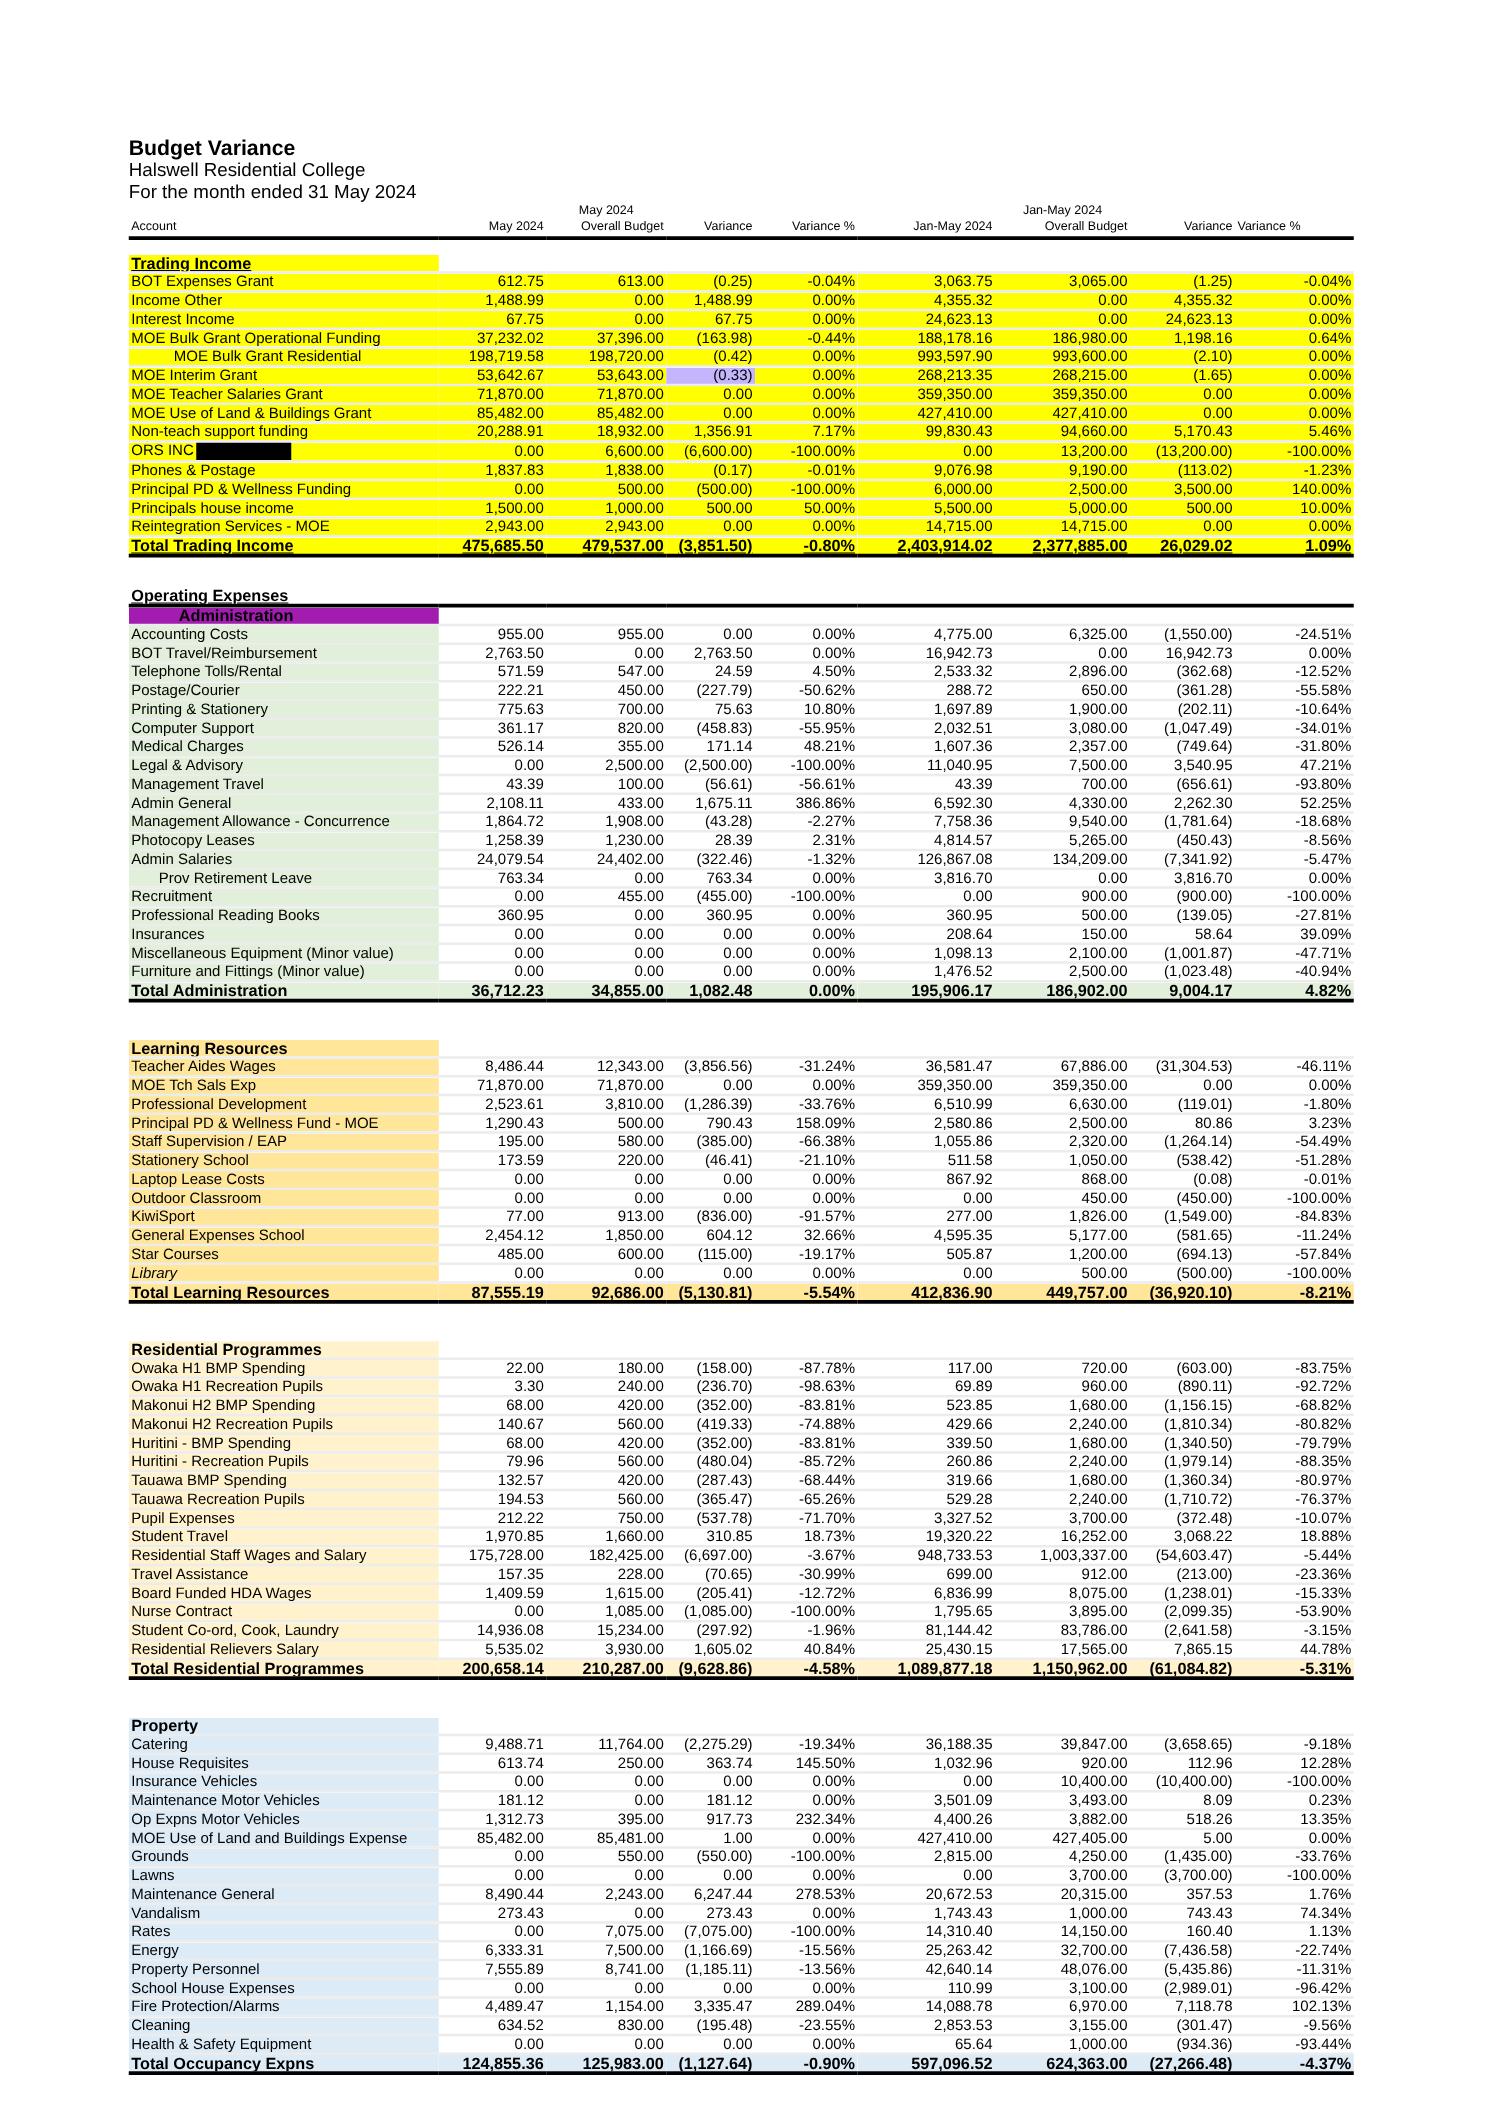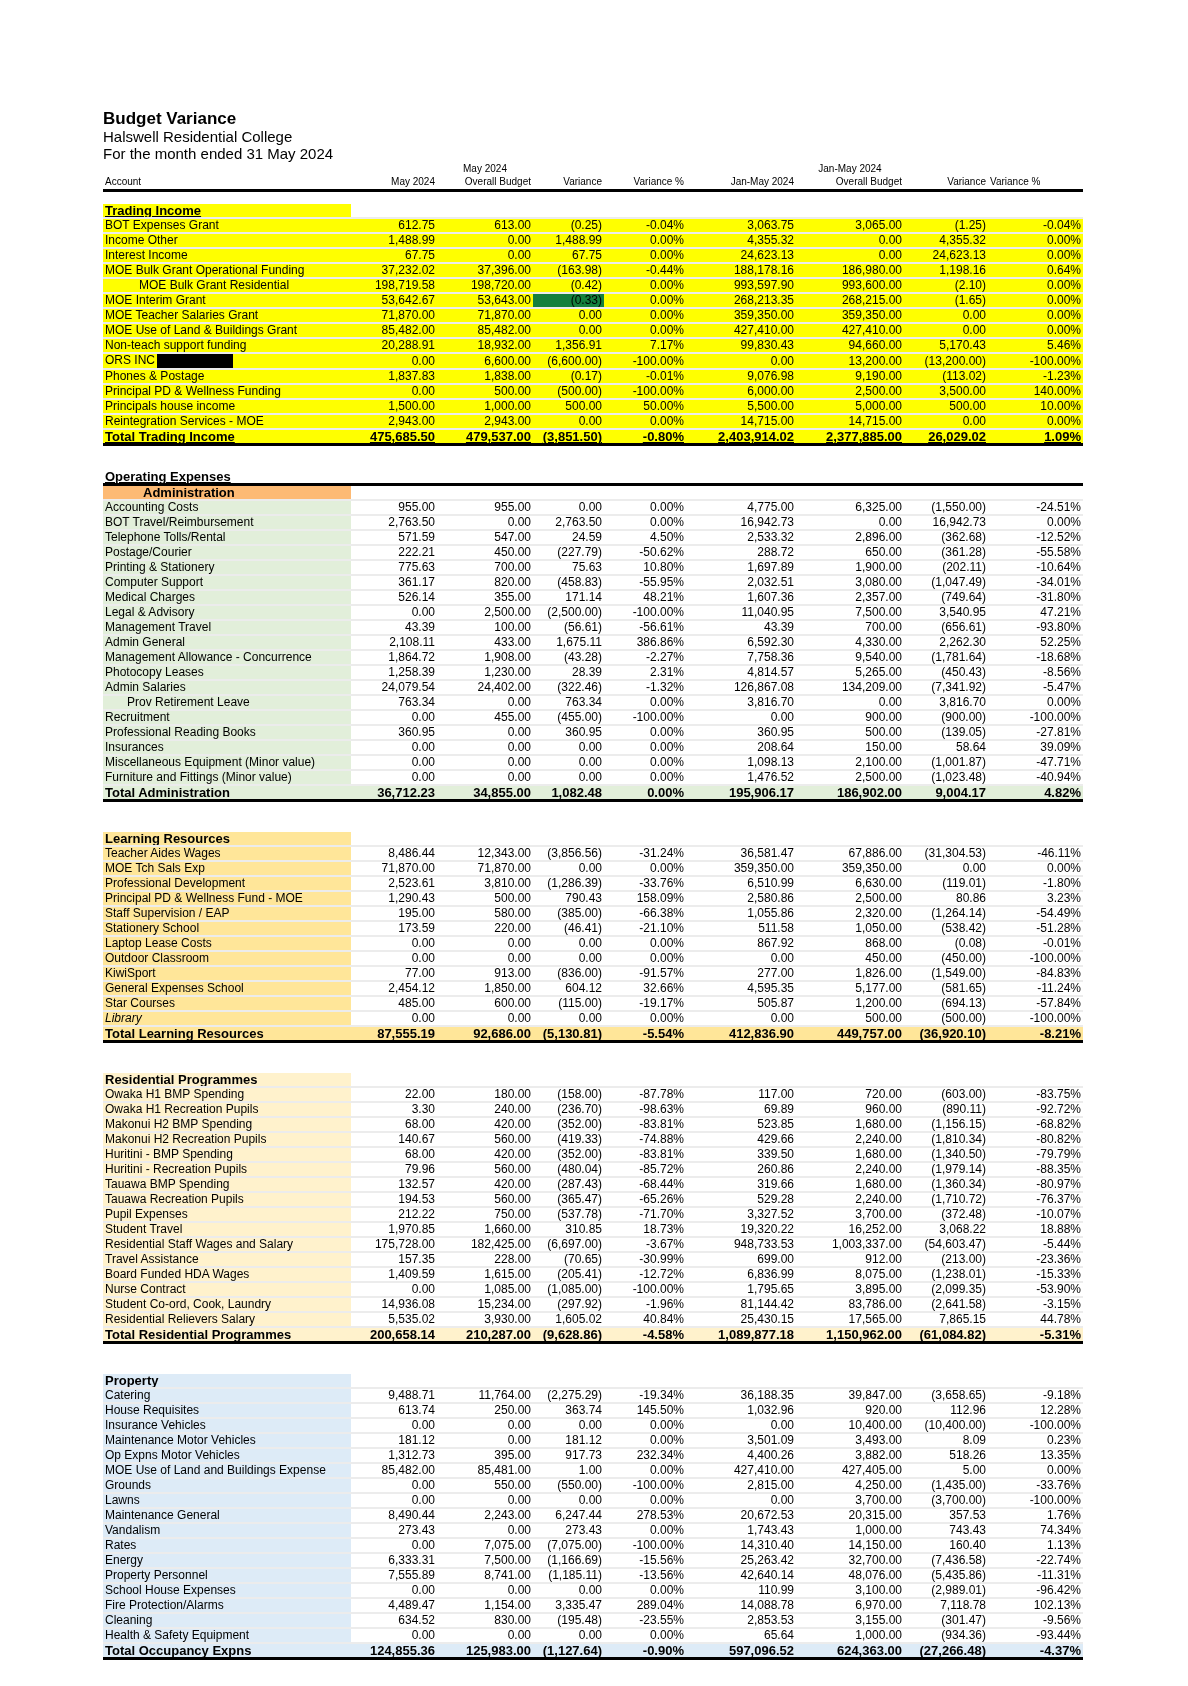--- a/index.html
+++ b/index.html
@@ -133,21 +133,21 @@
           <td class="num" style="background: rgb(255, 255, 0);">0.00%</td>
           <td class="num" style="background: rgb(255, 255, 0);">993,597.90</td>
           <td class="num" style="background: rgb(255, 255, 0);">993,600.00</td>
           <td class="num" style="background: rgb(255, 255, 0);">(2.10)</td>
           <td class="num" style="background: rgb(255, 255, 0);">0.00%</td>
         </tr>
         <tr class="row">
           <td class="acc" style="background: rgb(255, 255, 0);">MOE Interim Grant</td>
           <td class="num" style="background: rgb(255, 255, 0);">53,642.67</td>
           <td class="num" style="background: rgb(255, 255, 0);">53,643.00</td>
-          <td class="num" style="background: #15803d; margin-top: 24px;">(0.33)</td>
+          <td class="num" style="background: #c4b5fd; margin-top: 24px;">(0.33)</td>
           <td class="num" style="background: rgb(255, 255, 0);">0.00%</td>
           <td class="num" style="background: rgb(255, 255, 0);">268,213.35</td>
           <td class="num" style="background: rgb(255, 255, 0);">268,215.00</td>
           <td class="num" style="background: rgb(255, 255, 0);">(1.65)</td>
           <td class="num" style="background: rgb(255, 255, 0);">0.00%</td>
         </tr>
         <tr class="row">
           <td class="acc" style="background: rgb(255, 255, 0);">MOE Teacher Salaries Grant</td>
           <td class="num" style="background: rgb(255, 255, 0);">71,870.00</td>
           <td class="num" style="background: rgb(255, 255, 0);">71,870.00</td>
@@ -246,21 +246,21 @@
           <td class="num u" style="background: rgb(255, 255, 0);">26,029.02</td>
           <td class="num u" style="background: rgb(255, 255, 0);">1.09%</td>
         </tr>
         <tr class="spacer">
           <td colspan="9" style="height: 24px;"></td>
         </tr>
         <tr class="opx">
           <td colspan="9" class="acc">Operating Expenses</td>
         </tr>
         <tr class="row sect">
-          <td class="acc" style="background: #fdba74; padding-left: 40px;">Administration</td>
+          <td class="acc" style="background: #a21caf; padding-left: 40px;">Administration</td>
           <td></td>
           <td></td>
           <td></td>
           <td></td>
           <td></td>
           <td></td>
           <td></td>
           <td></td>
         </tr>
         <tr class="row">

